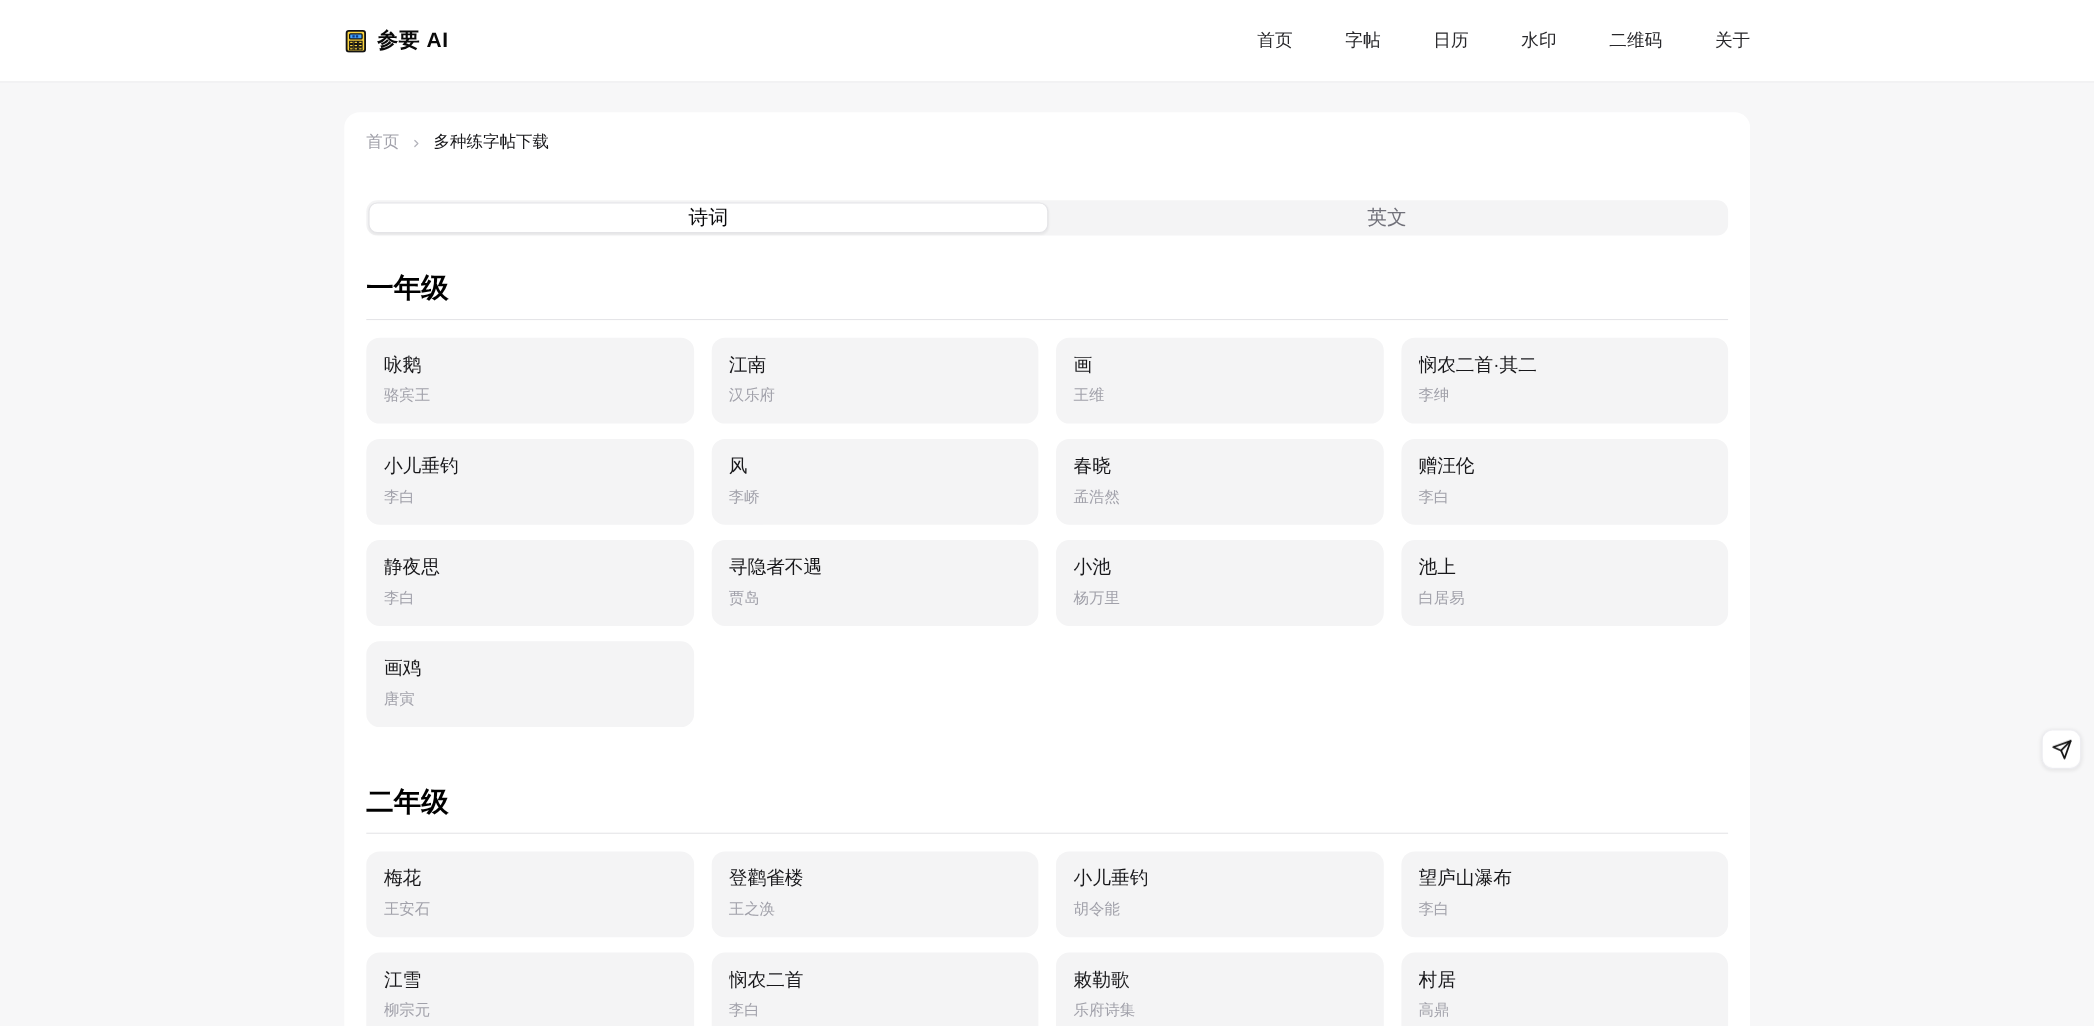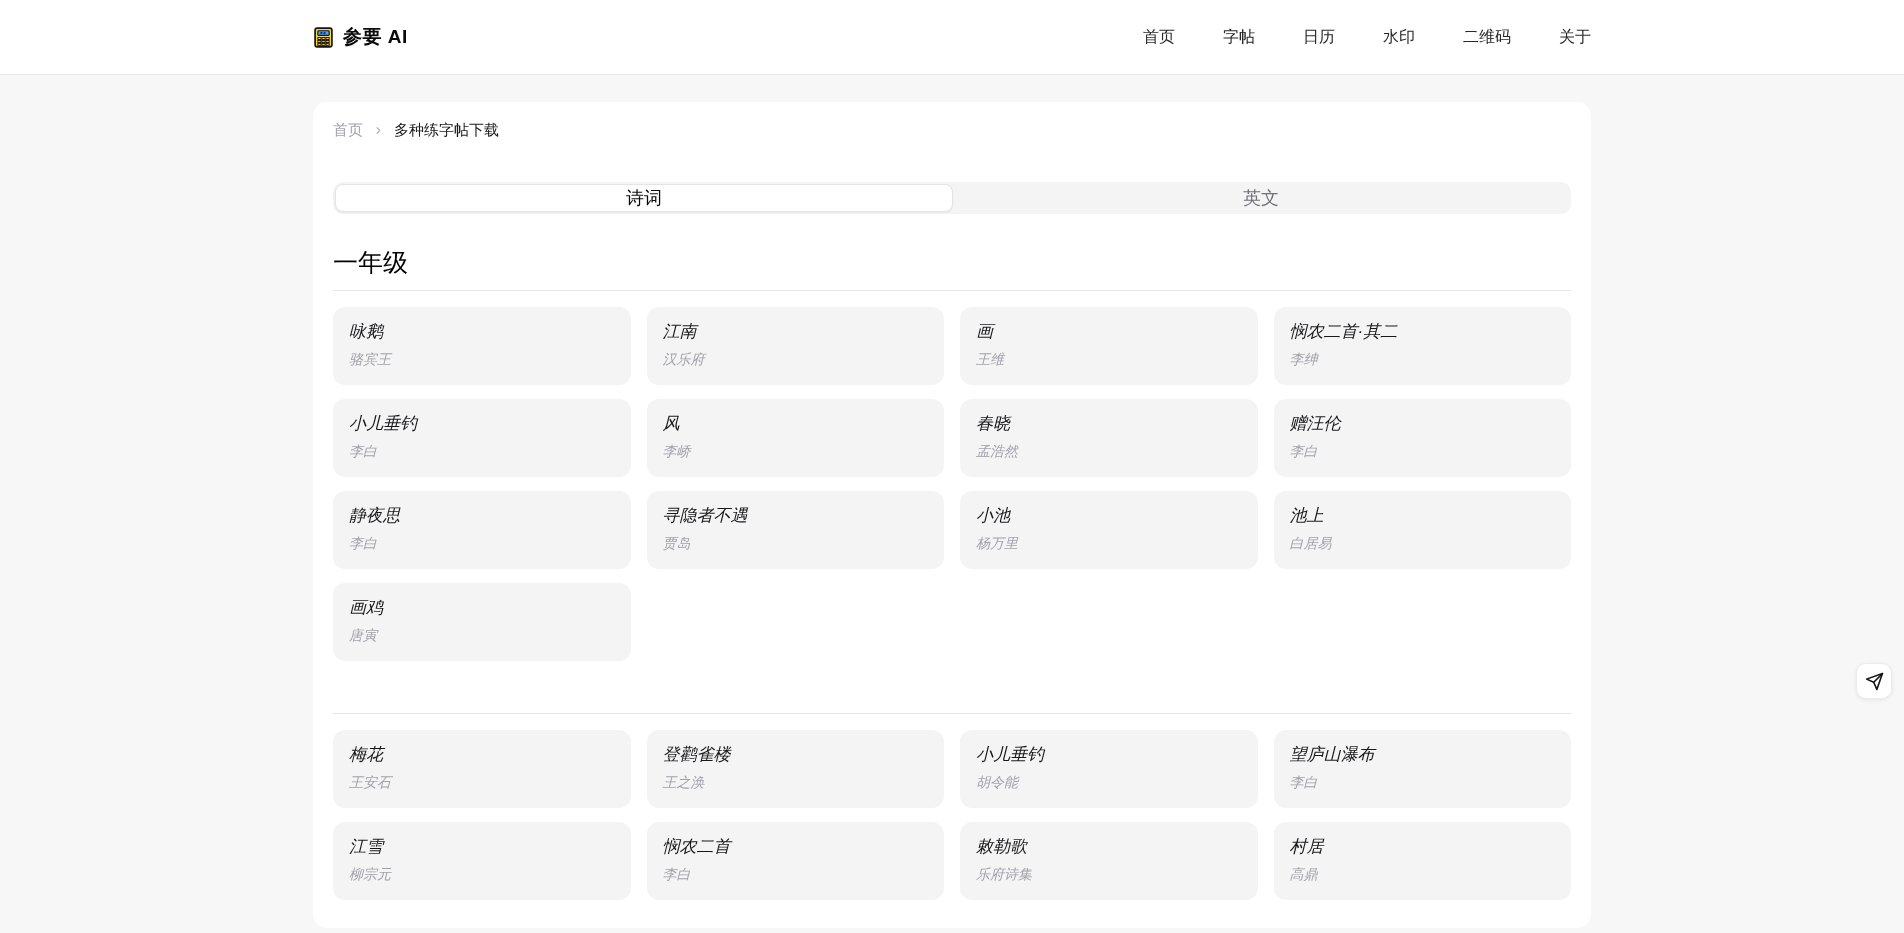--- a/index.html
+++ b/index.html
@@ -29,24 +29,24 @@
   .bc-home{color:var(--text-muted);text-decoration:none;cursor:pointer;}
   .bc-sep{display:flex;align-items:center;color:#b4b4bc;}
   .bc-cur{color:var(--text-dark);text-align:center;}
   
   .tabs{margin-top:42px;height:32px;background:var(--tabbar-bg);border-radius:10px;padding:2px;display:flex;}
   .tab{flex:1;display:flex;align-items:center;justify-content:center;font-size:18px;color:#71717a;border-radius:8px;cursor:pointer;}
   .tab.active{background:var(--surface);color:#09090b;border:1px solid var(--tab-active-border);box-shadow:0 1px 2px rgba(0,0,0,.05);font-weight:500;}
   
   .section{margin-top:32px;}
   .section + .section{margin-top:52px;}
-  .section-title{margin:0;font-size:25px;line-height:32px;font-weight:400;color:#000;}
+  .section-title{margin:0;font-size:25px;line-height:32px;font-weight:700;color:#000;}
   .section-hr{border:none;border-top:1px solid var(--divider);margin:12px 0 16px;}
   .grid{display:grid;grid-template-columns:repeat(4,1fr);gap:14px 16px;}
-  .poem-card{background:var(--card-bg);border-radius:12px;padding:13px 16px;height:78px;cursor:pointer;font-style:italic;}
+  .poem-card{background:var(--card-bg);border-radius:12px;padding:13px 16px;height:78px;cursor:pointer;}
   .poem-title{font-size:17px;font-weight:500;color:var(--text-dark);line-height:23px;white-space:nowrap;overflow:hidden;}
   .poem-author{margin-top:7px;font-size:14px;color:var(--text-muted);line-height:19px;}
   
   .fab{position:fixed;right:12px;top:663px;width:36px;height:36px;background:var(--surface);
        border:1px solid #ececf0;border-radius:10px;display:flex;align-items:center;justify-content:center;
        box-shadow:0 1px 4px rgba(0,0,0,.08);cursor:pointer;padding:0;}
 </style>
 </head>
 <body>
 
@@ -156,20 +156,21 @@
               <div class="poem-title">池上</div>
               <div class="poem-author">白居易</div>
             </div>
             <div class="poem-card">
               <div class="poem-title">画鸡</div>
               <div class="poem-author">唐寅</div>
             </div>
           </div>
         </section>
         <section class="section">
+          <h2 class="section-title">二年级</h2>
           <hr class="section-hr">
           <div class="grid">
             <div class="poem-card">
               <div class="poem-title">梅花</div>
               <div class="poem-author">王安石</div>
             </div>
             <div class="poem-card">
               <div class="poem-title">登鹳雀楼</div>
               <div class="poem-author">王之涣</div>
             </div>

